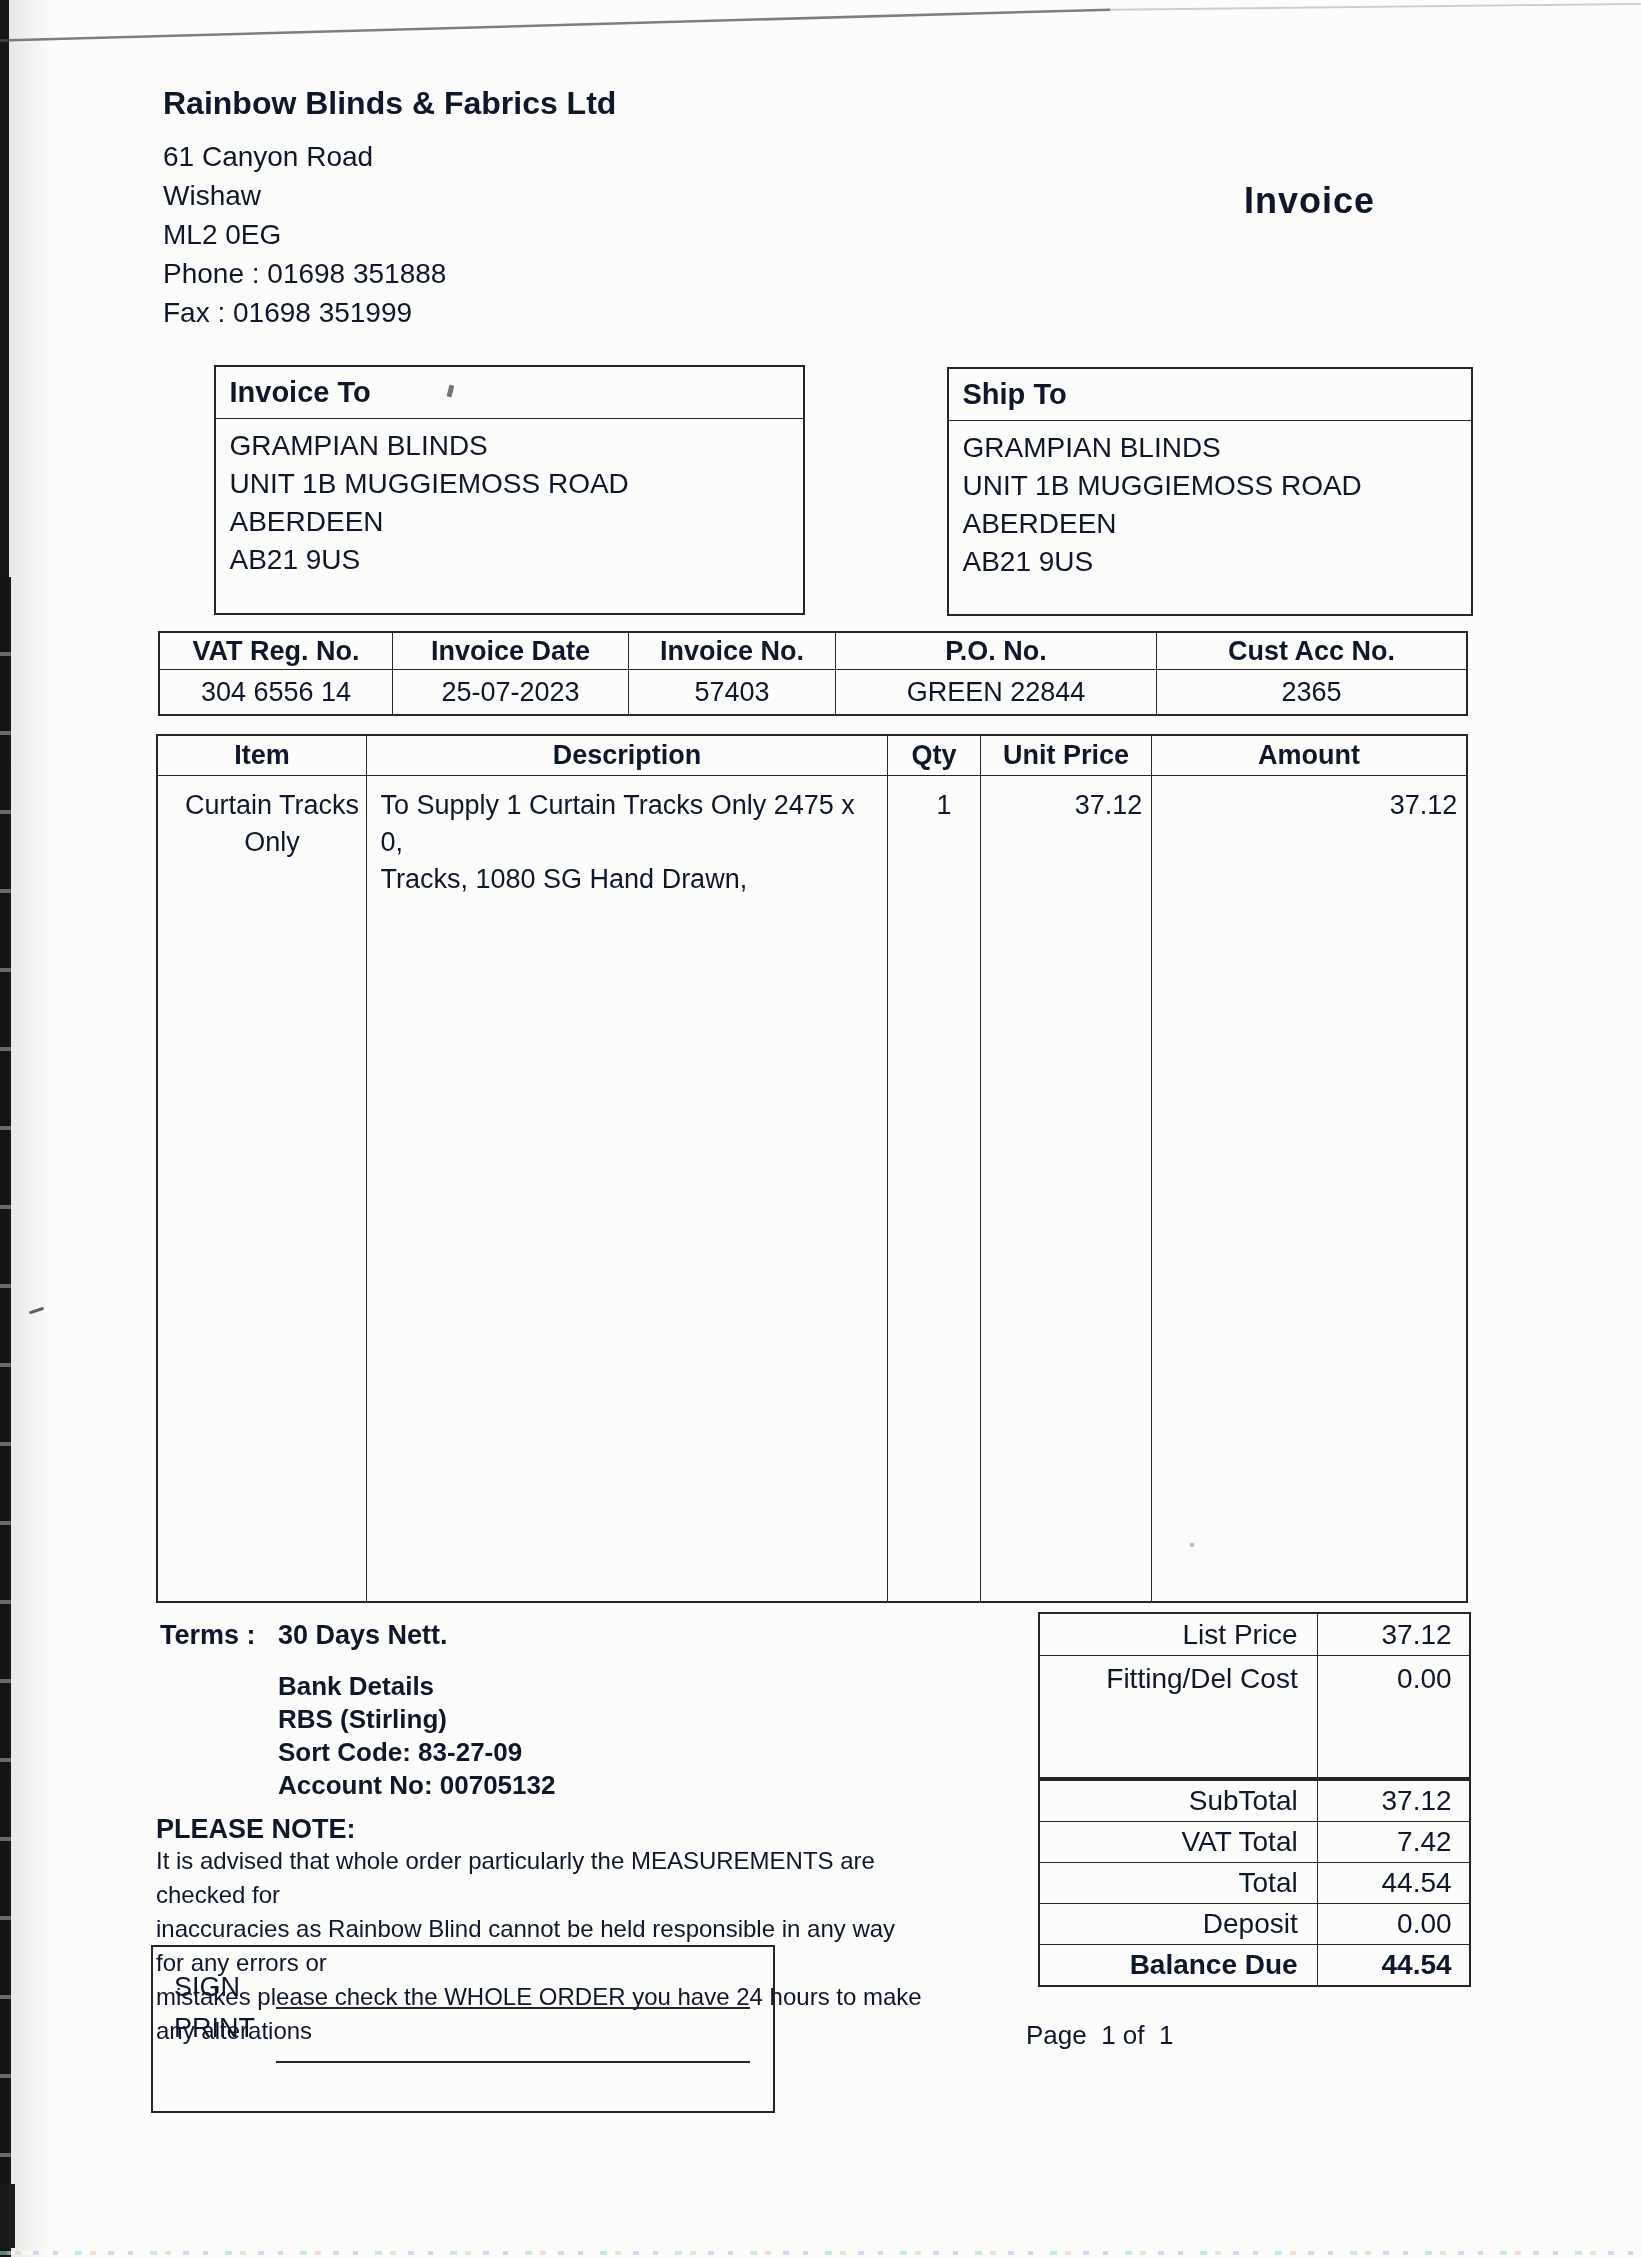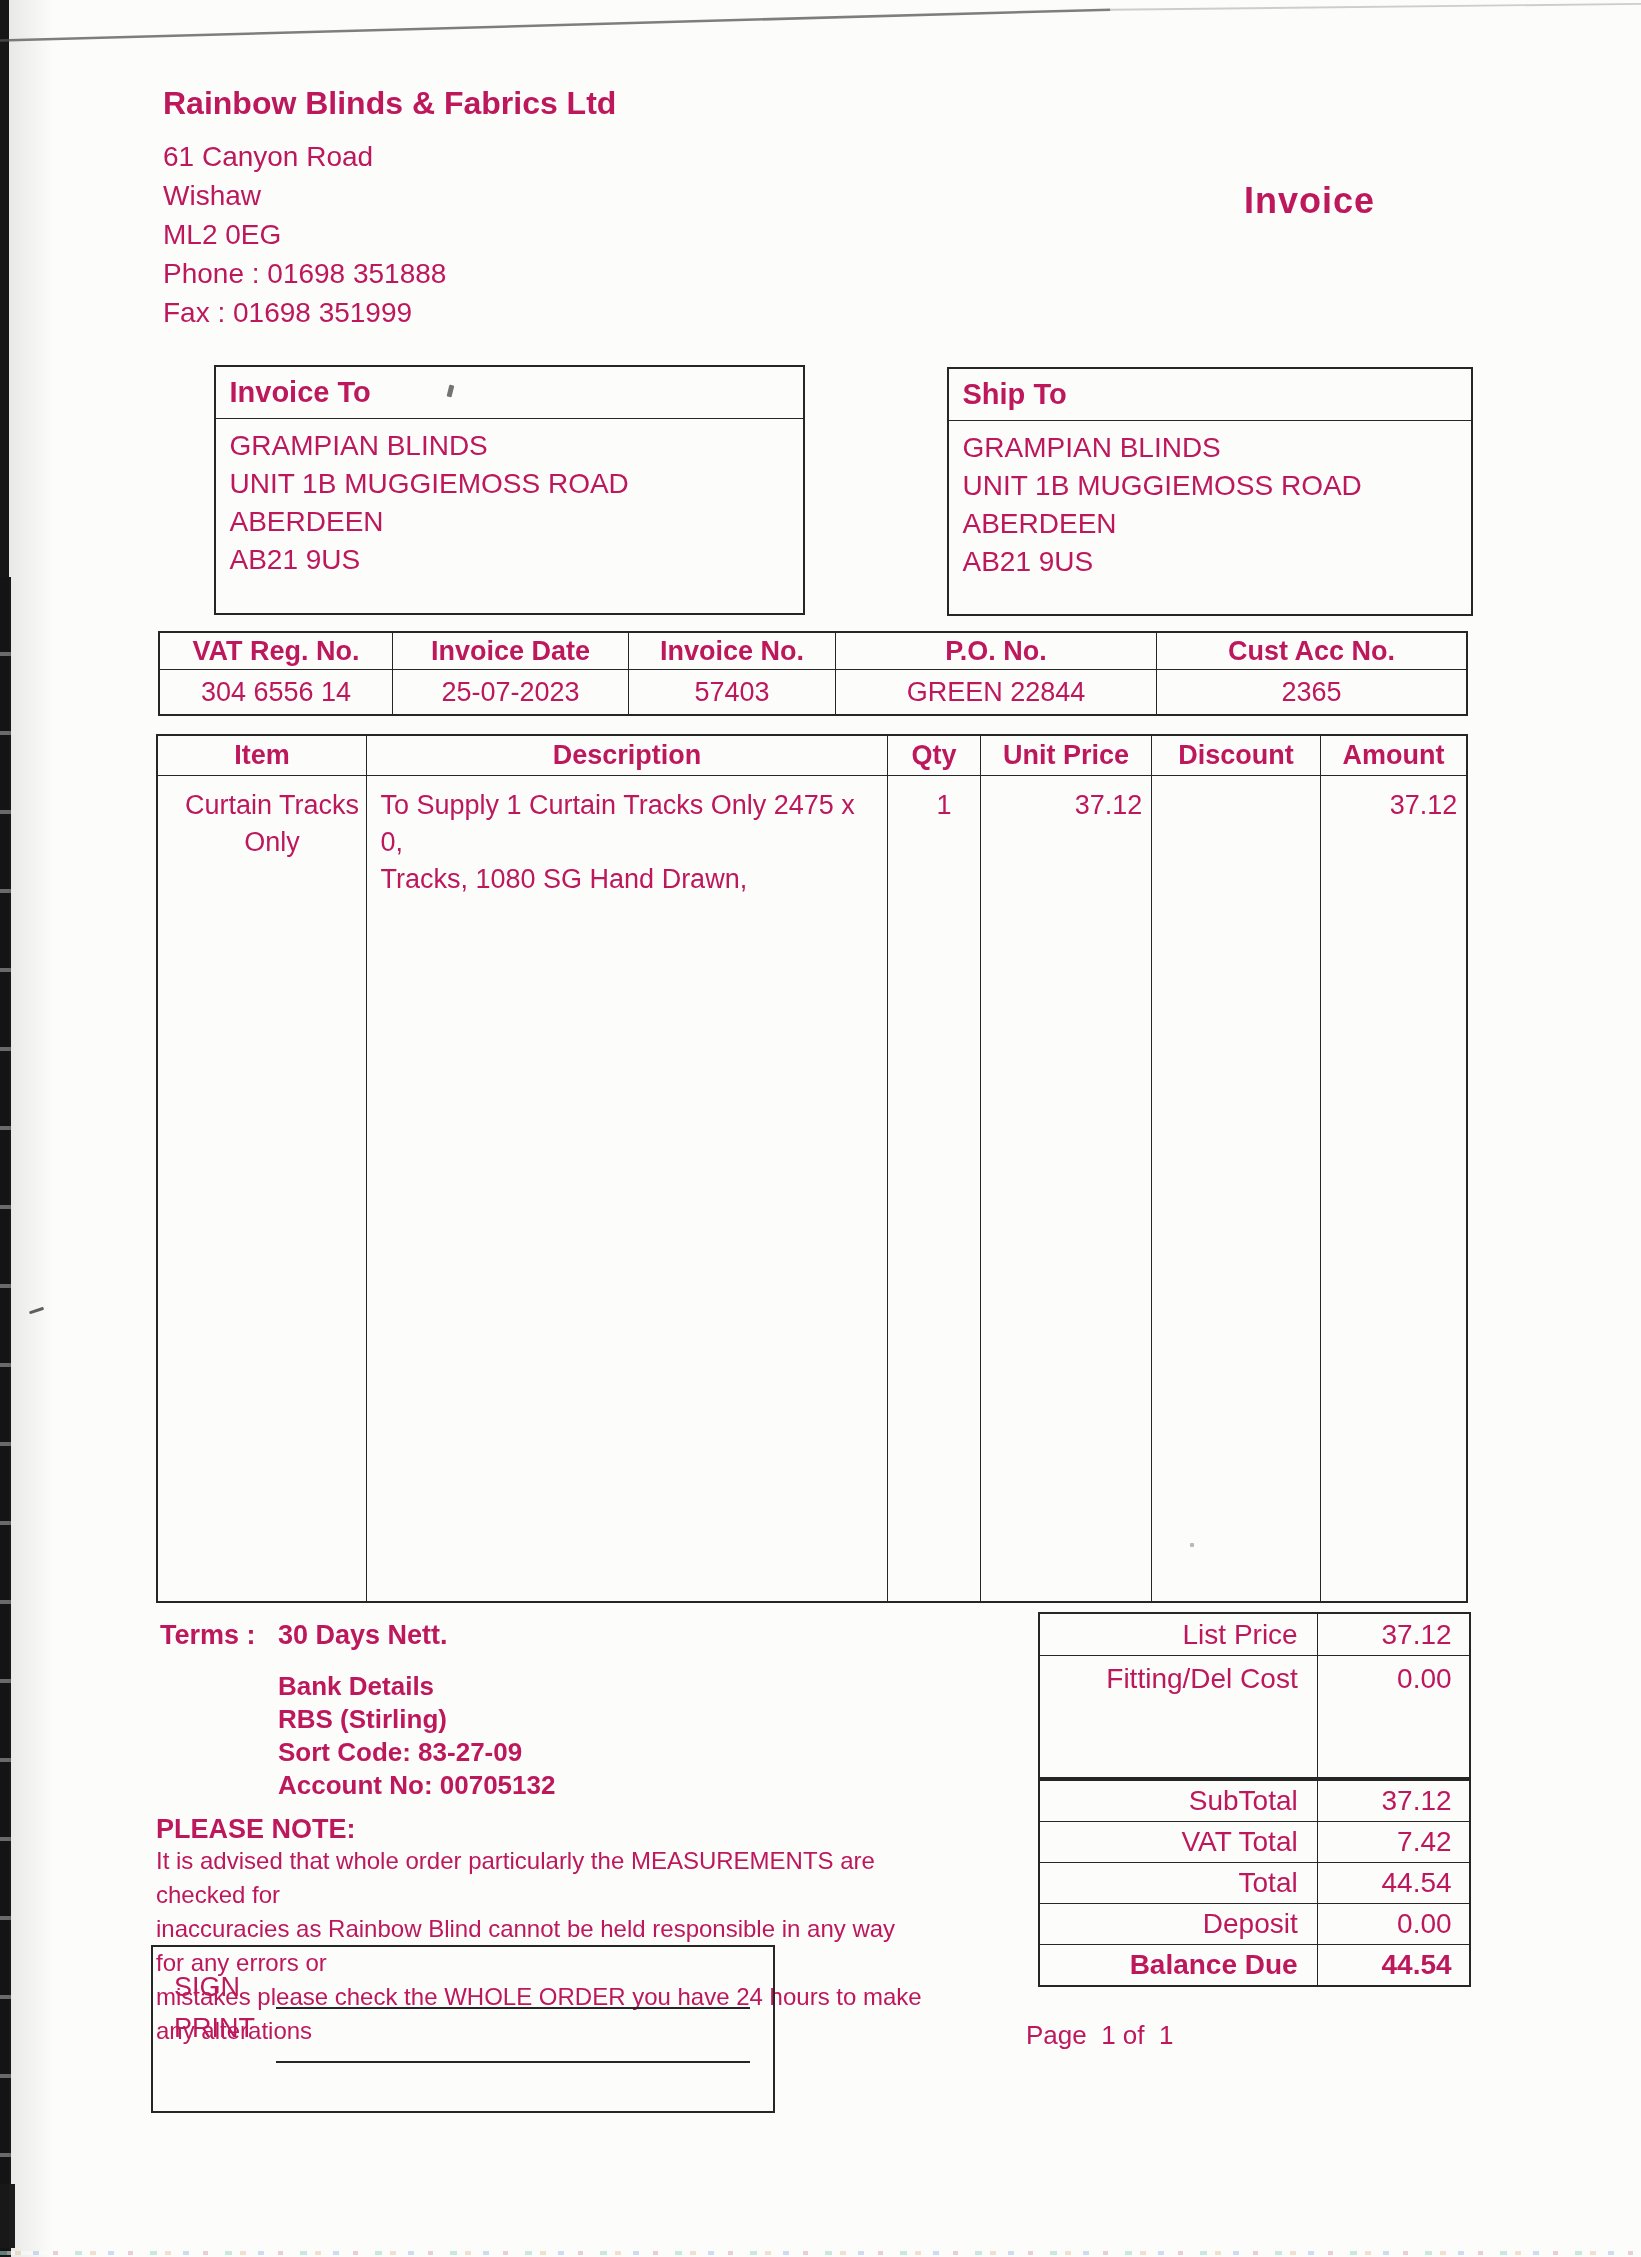--- a/index.html
+++ b/index.html
@@ -1,18 +1,18 @@
 <!DOCTYPE html>
 <html><head>
 <meta charset="utf-8">
 <style>
   html,body{margin:0;padding:0;background:#ffffff;}
   .page{
     position:relative;width:1641px;height:2257px;overflow:hidden;
-    background:#fcfcfb;color:#be185d;
+    background:#fcfcfb;color:#0f172a;
     font-family:"Liberation Sans","DejaVu Sans",sans-serif;
     -webkit-font-smoothing:antialiased;
   }
   .page *{box-sizing:border-box;}
   .abs{position:absolute;}
   .pre{white-space:pre-line;}
   
   .edge-strip{left:0;top:0;width:8.7px;height:2257px;background:#161616;}
   .edge-notches{left:0;top:577px;width:10.6px;height:1680px;
     background:repeating-linear-gradient(180deg,#141414 0 75px,#6a6a6a 75px 79px);}
@@ -156,24 +156,20 @@
 Tracks, 1080 SG Hand Drawn,</div>
     </div>
     <div class="it-col" style="width:93px;">
       <div class="it-h">Qty</div>
       <div class="it-body center">1</div>
     </div>
     <div class="it-col" style="width:171px;">
       <div class="it-h">Unit Price</div>
       <div class="it-body right">37.12</div>
     </div>
-    <div class="it-col" style="width:169px;">
-      <div class="it-h">Discount</div>
-      <div class="it-body right"></div>
-    </div>
     <div class="it-col" style="flex:1;">
       <div class="it-h">Amount</div>
       <div class="it-body right">37.12</div>
     </div>
   </div>
 
   <div class="abs terms-label">Terms :</div>
   <div class="abs terms-value">30 Days Nett.</div>
   <div class="abs bank-block pre">Bank Details
 RBS (Stirling)

